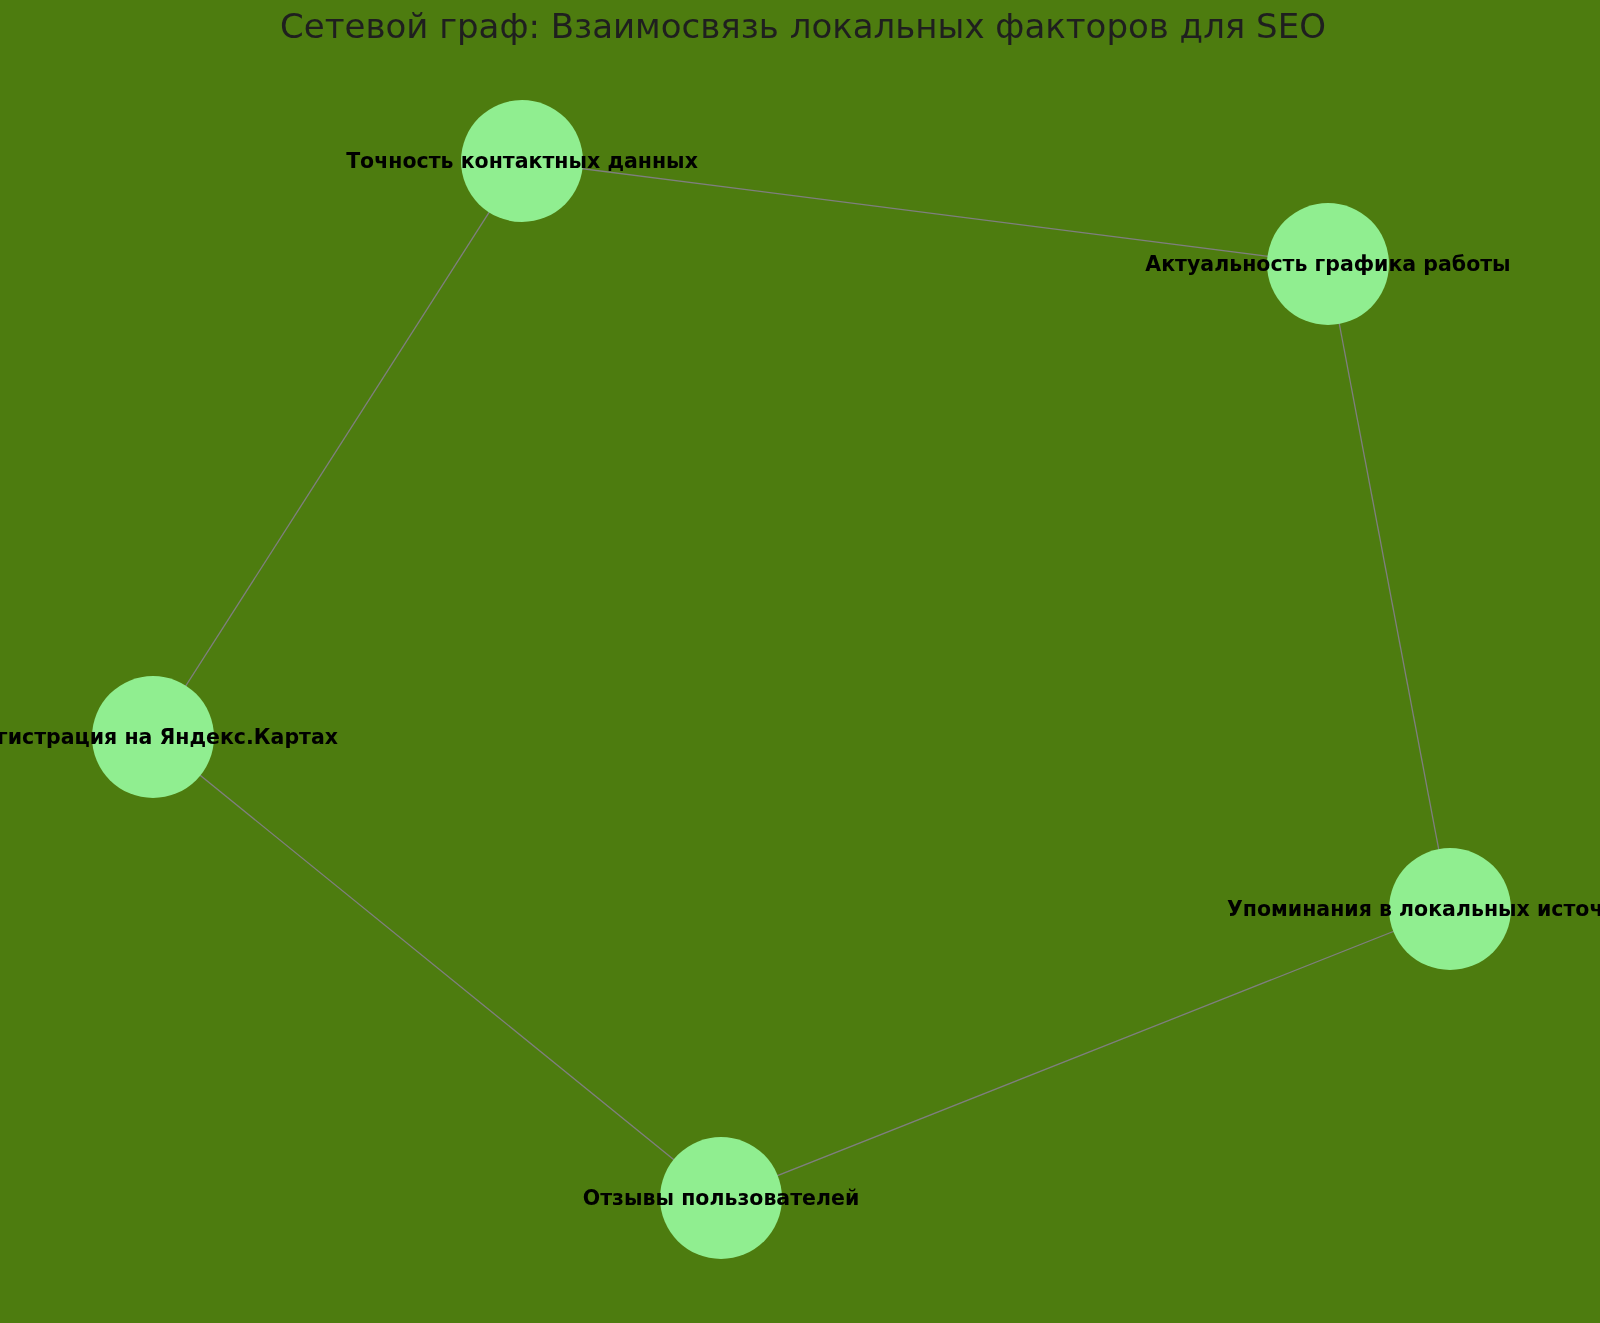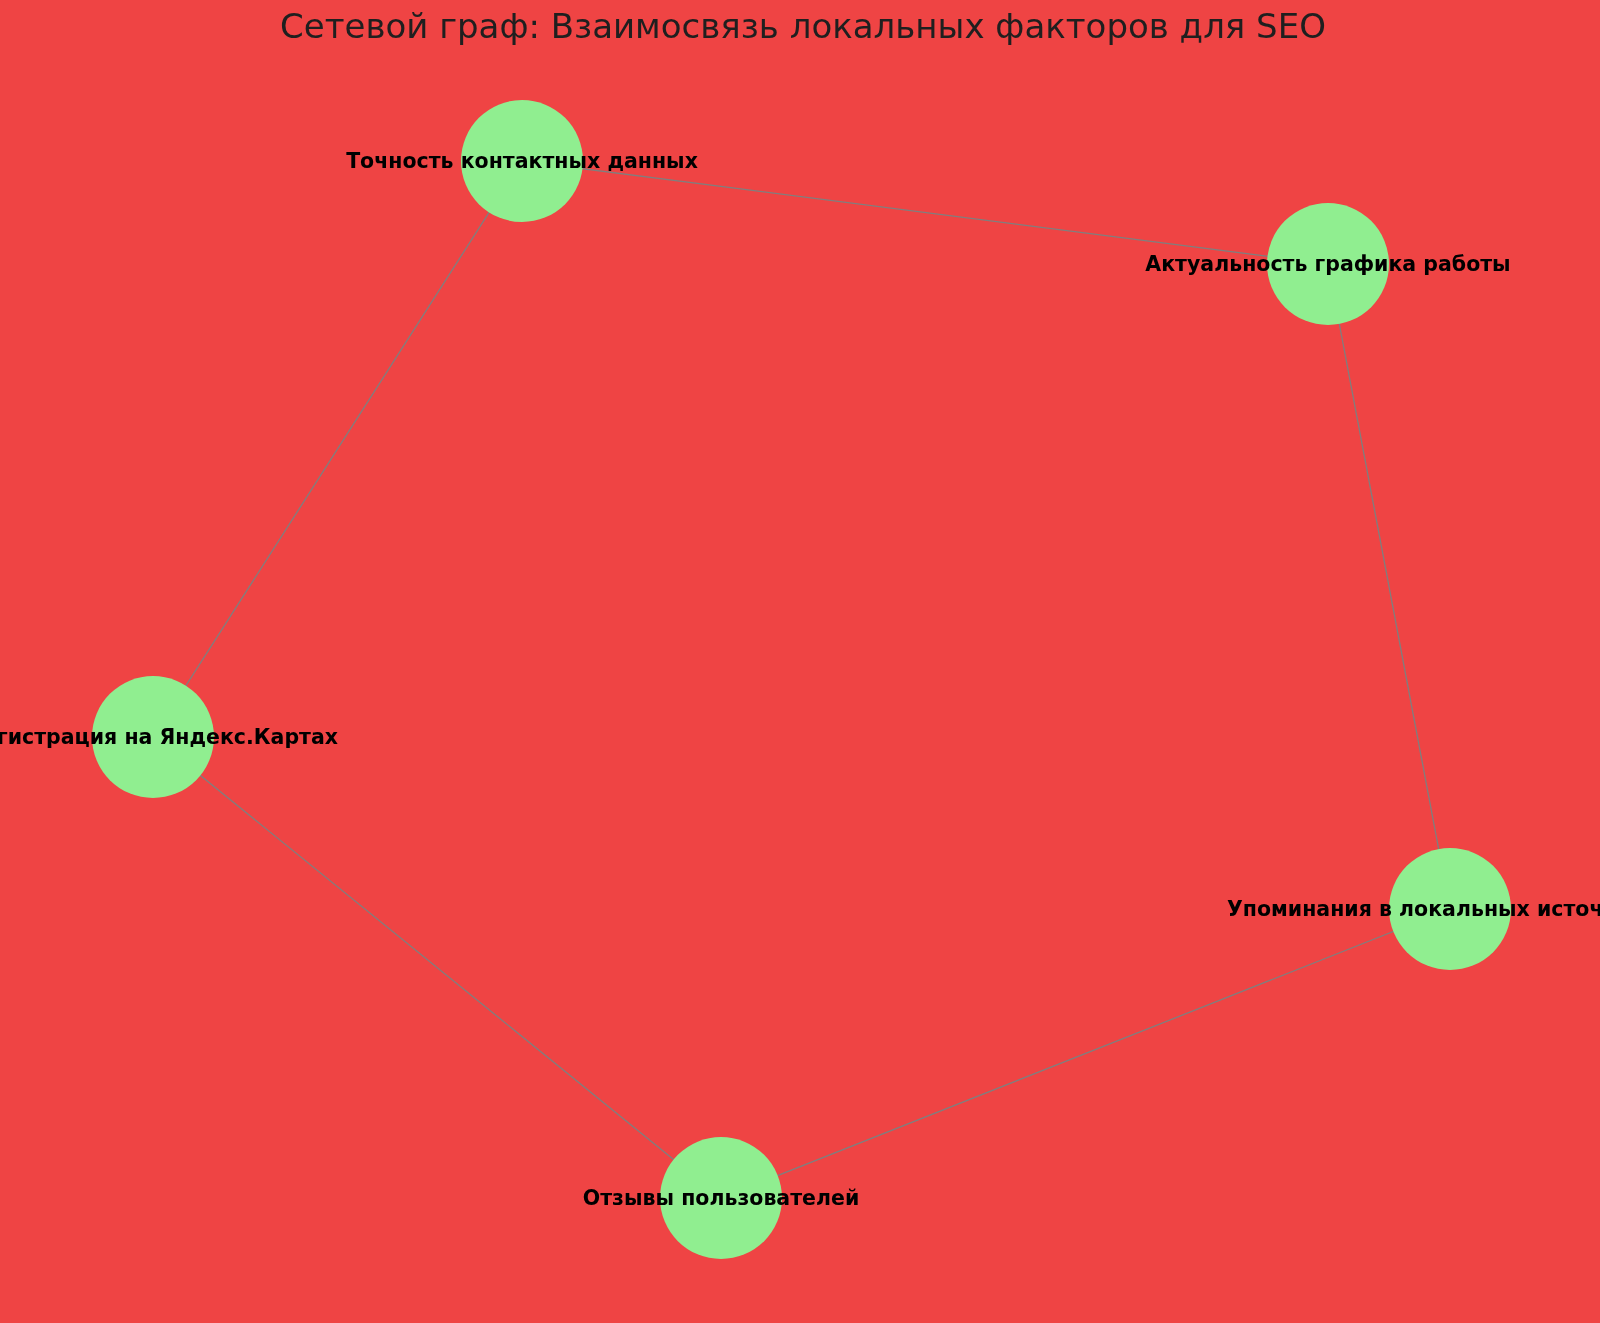--- a/index.html
+++ b/index.html
@@ -5,21 +5,21 @@
   html, body {
     margin: 0;
     padding: 0;
     background: #ffffff;
   }
   .canvas {
     position: relative;
     width: 1600px;
     height: 1323px;
     overflow: hidden;
-    background: #ef4444;
+    background: #4d7c0f;
     font-family: "DejaVu Sans", sans-serif;
   }
   .chart-title {
     position: absolute;
     top: 8px;
     left: 3px;
     width: 1600px;
     text-align: center;
     font: 400 34px/1.1 "DejaVu Sans", sans-serif;
     color: #1f1f1f;

